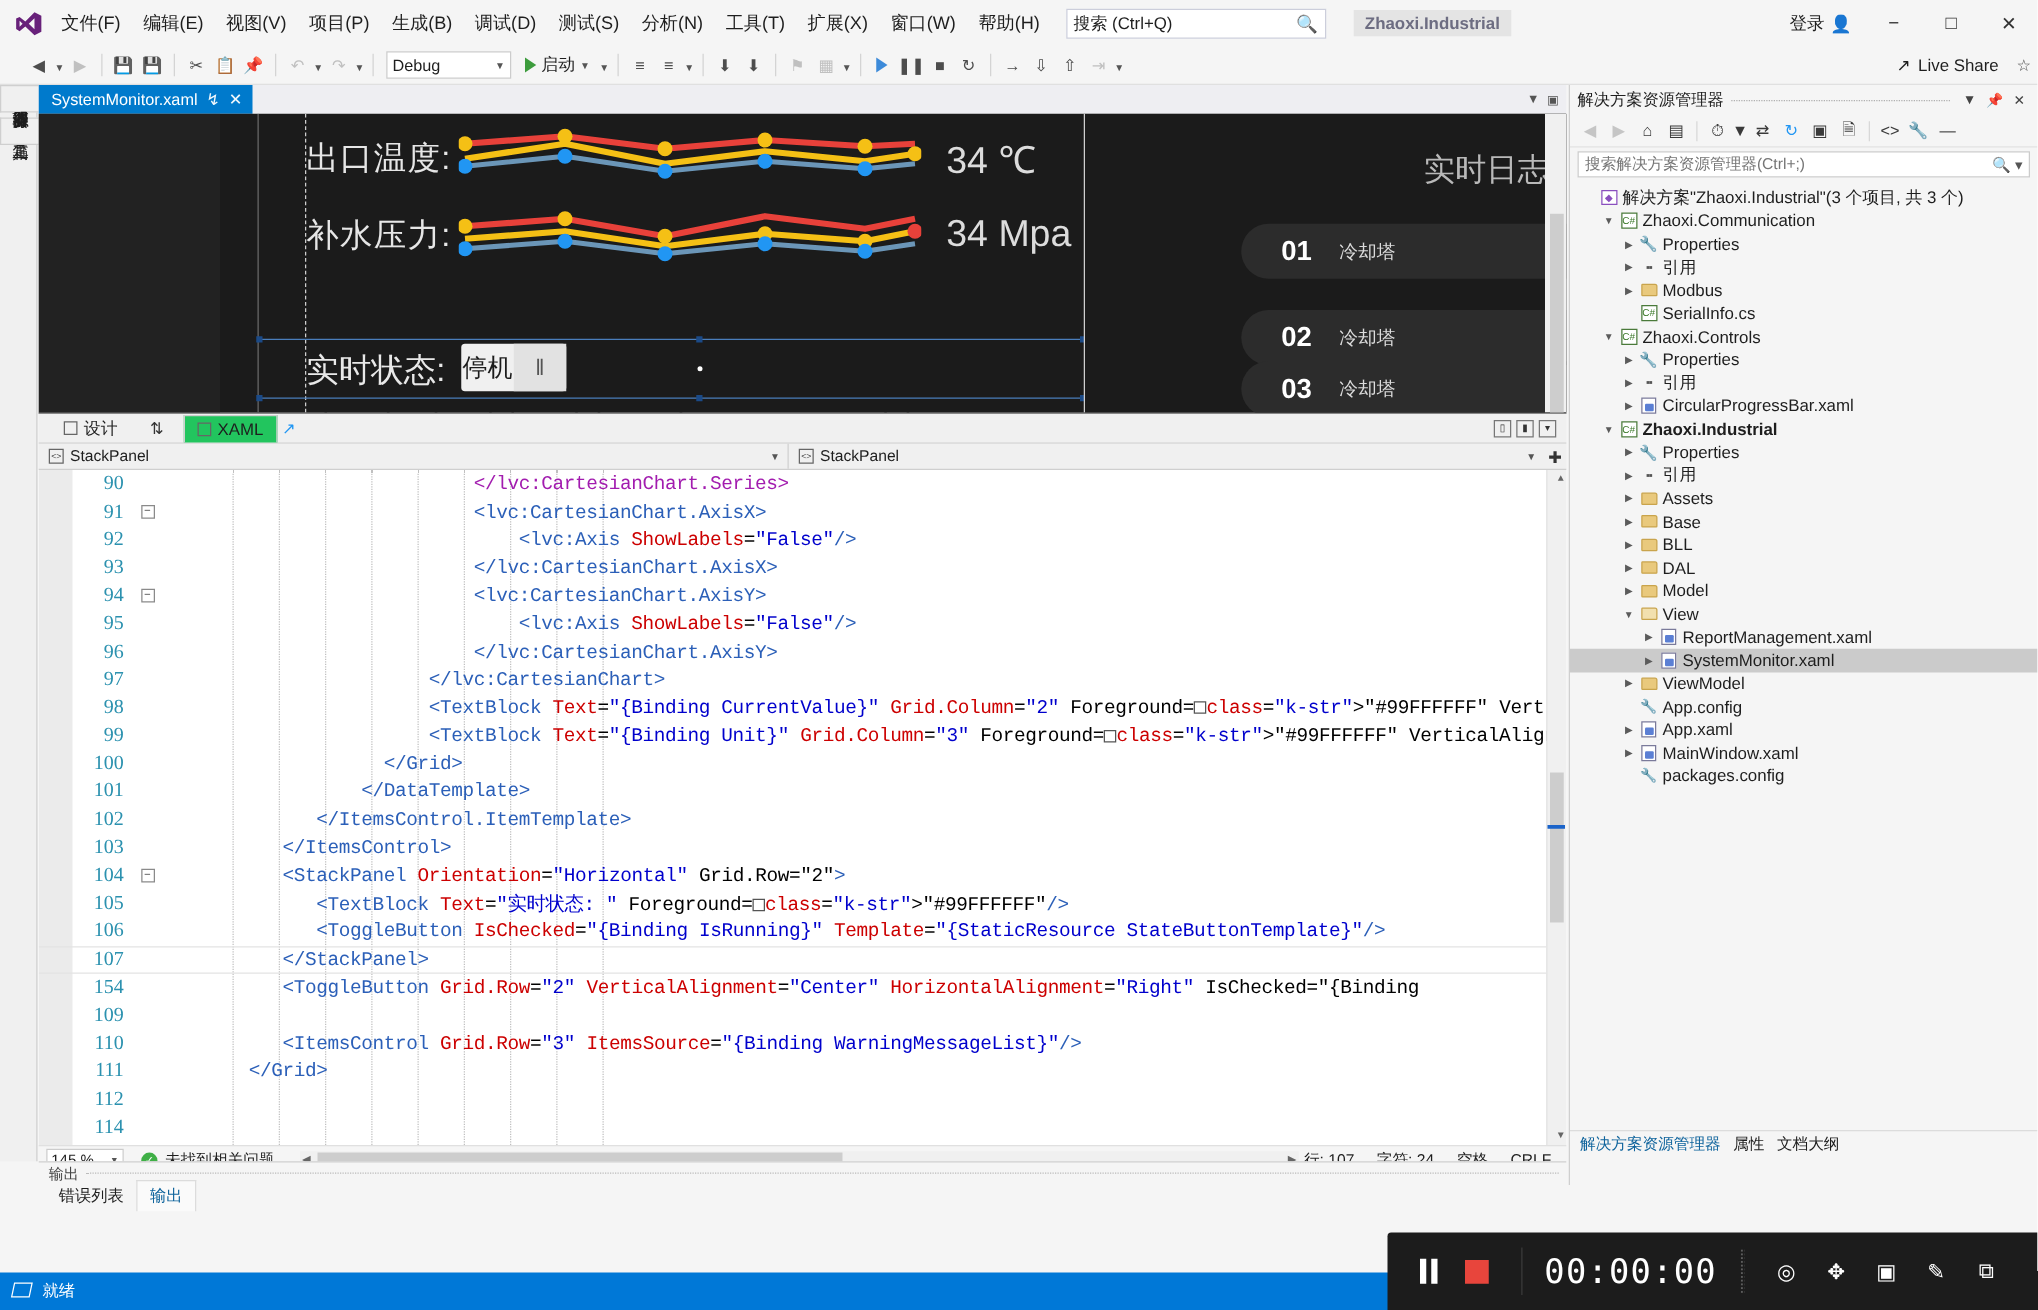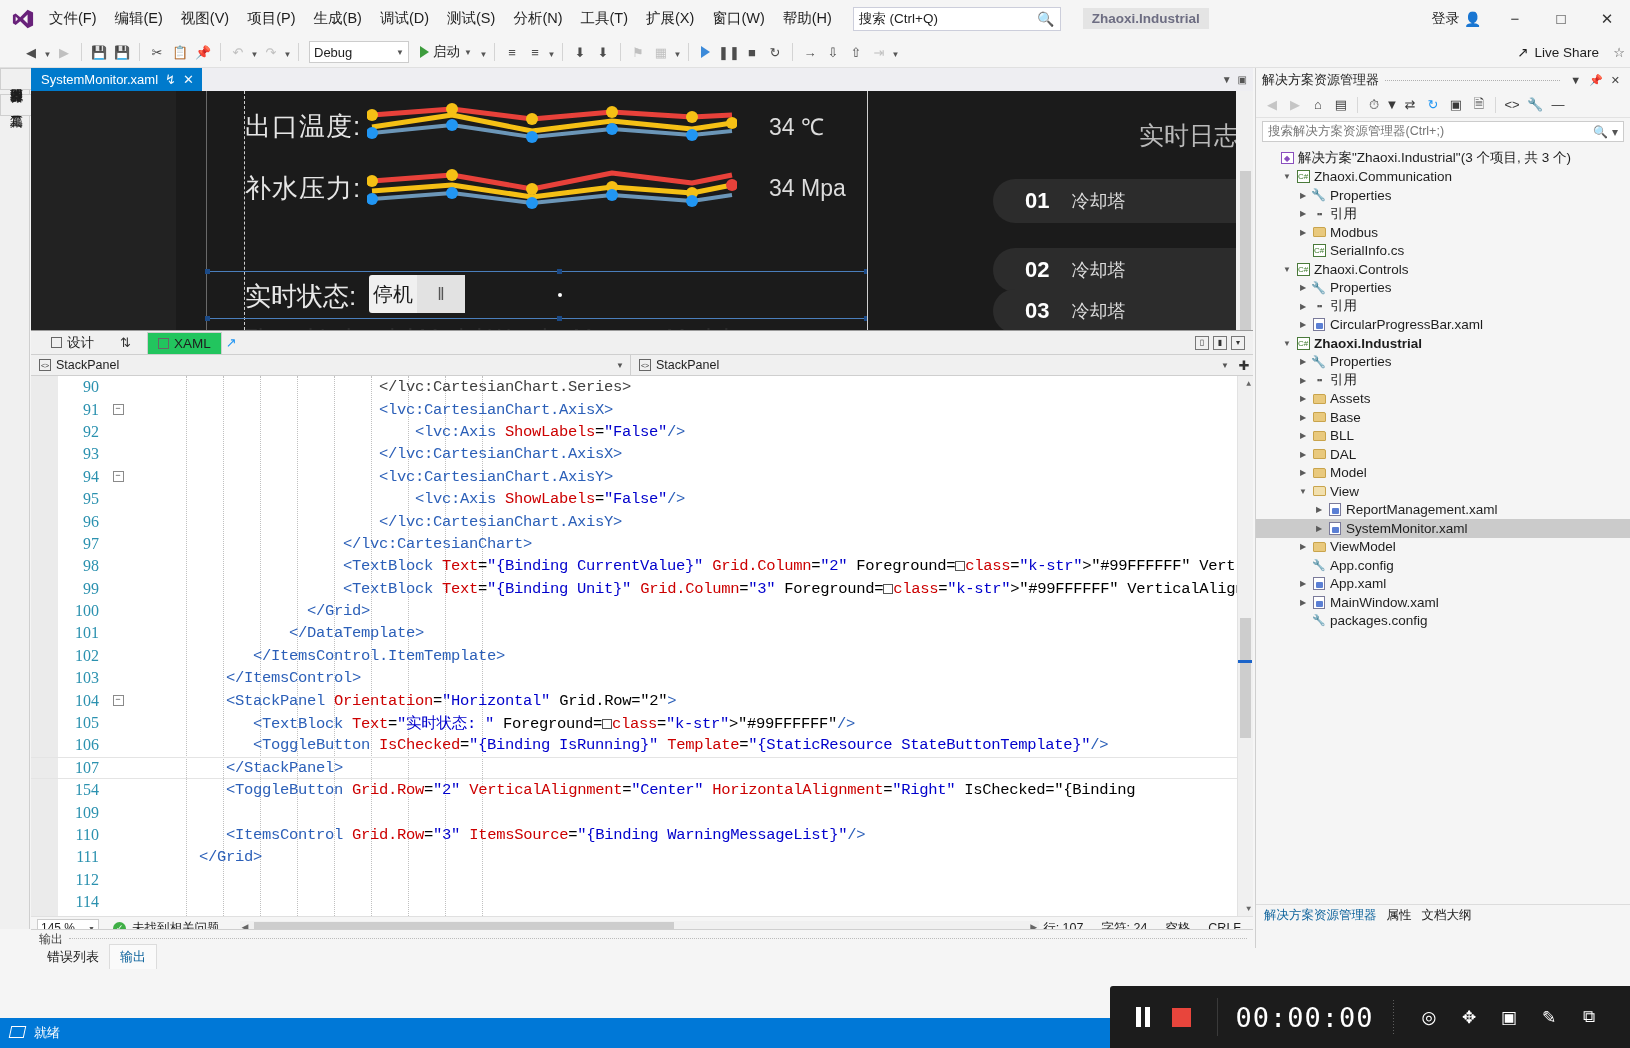--- a/index.html
+++ b/index.html
@@ -91,43 +91,43 @@
   }
   .dz-left { position:absolute; left:0; top:0; width:145px; height:100%; background:#222; }
   .dz-sep { position:absolute; left:175px; top:0; width:1px; height:100%; background:#6a6a6a; }
   .dz-dash { position:absolute; left:213px; top:0; width:0; height:100%; border-left:1px dashed #cfcfcf; }
   .dz-right-line { position:absolute; left:836px; top:0; width:1px; height:100%; background:#cfcfcf; }
 
   .prev-wrap { position:absolute; left:176px; top:0; width:660px; height:100%; color:#dcdcdc; }
   .prow { position:absolute; display:flex; align-items:center; width:100%; }
   .plabel { font-size:26px; color:#e6e6e6; width:160px; padding-left:38px; letter-spacing:1px;}
   .chart { width:370px; height:58px; position:relative; }
-  .pval { font-size:23px; color:#dcdcdc; margin-left:32px; white-space:nowrap;text-align:center; }
+  .pval { font-size:30px; color:#dcdcdc; margin-left:20px; white-space:nowrap;text-align:center; }
 
   .statusrow { position:absolute; left:176px; top:180px; width:660px; height:56px; }
   .selbox { position:absolute; left:0; top:0; width:660px; height:48px;
             border-top:1.4px solid #4a7ebb; border-bottom:1.4px solid #4a7ebb; }
   .selhandle { position:absolute; width:5px;height:5px; background:#1b4a87; }
   .statelabel { position:absolute; left:38px; top:8px; font-size:26px; color:#e8e8e8; }
   .togglebtn {
-    position:absolute; left:162px; top:4px; width:96px; height:38px;
+    position:absolute; left:162px; top:4px; width:84px; height:38px;
     background:#f0f0f0; border-radius:3px; display:flex; align-items:center;
   }
   .togglebtn .tseg1 { flex:1; text-align:center; font-size:20px; color:#1b1b1b; }
   .togglebtn .tseg2 { flex:1; text-align:center; font-size:18px; color:#555; background:#e2e2e2; height:100%;
                       display:flex;align-items:center;justify-content:center;}
   .warnlist { position:absolute; left:213px; top:232px; color:#2a2a2a; }
   .warnlist div { font-size:23px; line-height:31px; color:#2b2b2b; }
 
   .rightpanel { position:absolute; left:837px; top:0; width:385px; height:100%; background:#1b1b1b; }
   .rp-title { position:absolute; right:14px; top:28px; font-size:25px; color:#b9b9b9; }
   .logitem { position:absolute; right:0px; width:260px; height:44px; background:#2c2c2c;
              border-radius:22px 0 0 22px; display:flex; align-items:center; }
   .logitem .num { font-size:22px; color:#fff; font-weight:bold; margin-left:32px; }
-  .logitem .txt { font-size:18px; color:#dcdcdc; margin-left:22px; }
+  .logitem .txt { font-size:15px; color:#dcdcdc; margin-left:22px; }
 
   
   .dtabs { height:24px; background:#f0f0f0; display:flex; align-items:center;
            border-bottom:1px solid #cfcfcf; padding-left:10px; gap:0; }
   .dtab { display:flex; align-items:center; gap:5px; padding:3px 10px; font-size:13.5px; color:#1e1e1e; }
   .dtab.active { background:#22c55e; border:1px solid #cfcfcf; border-bottom:none; }
   .dtab .sq { width:11px;height:11px;border:1px solid #666; display:inline-block; }
   .swapicon { padding: 0 16px; font-size:13px; color:#333; }
   .popouticon { color:#2196f3; font-size:13px; padding-left:4px;}
   .dtabs-right { margin-left:auto; display:flex; align-items:center; gap:4px; padding-right:8px; }
@@ -149,21 +149,21 @@
   .editor { position:relative; height:540px; background:#fff; overflow:hidden; font-family:"Liberation Mono", monospace; }
   .gutter-bg { position:absolute; left:0; top:0; width:27px; height:100%; background:#ebebeb; }
   .coderow { position:relative; height:22.4px; display:flex; align-items:center; }
   .lineno { width:78px; text-align:right; padding-right:10px; font-size:16px; color:#2b91af; font-family:"Liberation Serif", serif;padding-left:34px;}
   .fold { width:18px; display:flex; align-items:center; justify-content:center; }
   .foldbox { width:11px;height:11px;border:1px solid #8a8a8a; font-size:9px; line-height:9px;
              display:flex;align-items:center;justify-content:center; color:#444; background:#fff;}
   .codetext { white-space:pre; font-size:15.5px; font-family:"Liberation Mono", monospace; letter-spacing:-0.3px;}
   .k-attr { color:#cc0000; }
   .k-val { color:#0000cc; }
-  .k-cmt { color:#404040; }
+  .k-cmt { color:#a21caf; }
   .k-brace { color:#2b5fb8; }
   .colorsw { display:inline-block; width:10px;height:10px;border:1px solid #555; background:#fff; vertical-align:-1px;}
   .indentguide { position:absolute; top:0; bottom:0; border-left:1px dotted #c0c0c0; }
   .vscroll-right { position:absolute; right:0; top:0; width:16px; height:100%; background:#f0f0f0; border-left:1px solid #e2e2e2;}
   .vscroll-thumb { position:absolute; right:2px; width:11px; background:#cdcdcd; }
   .redmark { position:absolute; right:1px; width:14px; height:3px; background:#1a63c9;}
 
   
   .estatus { height:23px; background:#f5f5f5; display:flex; align-items:center;
              border-top:1px solid #e0e0e0; font-size:12.5px; color:#1e1e1e; }

